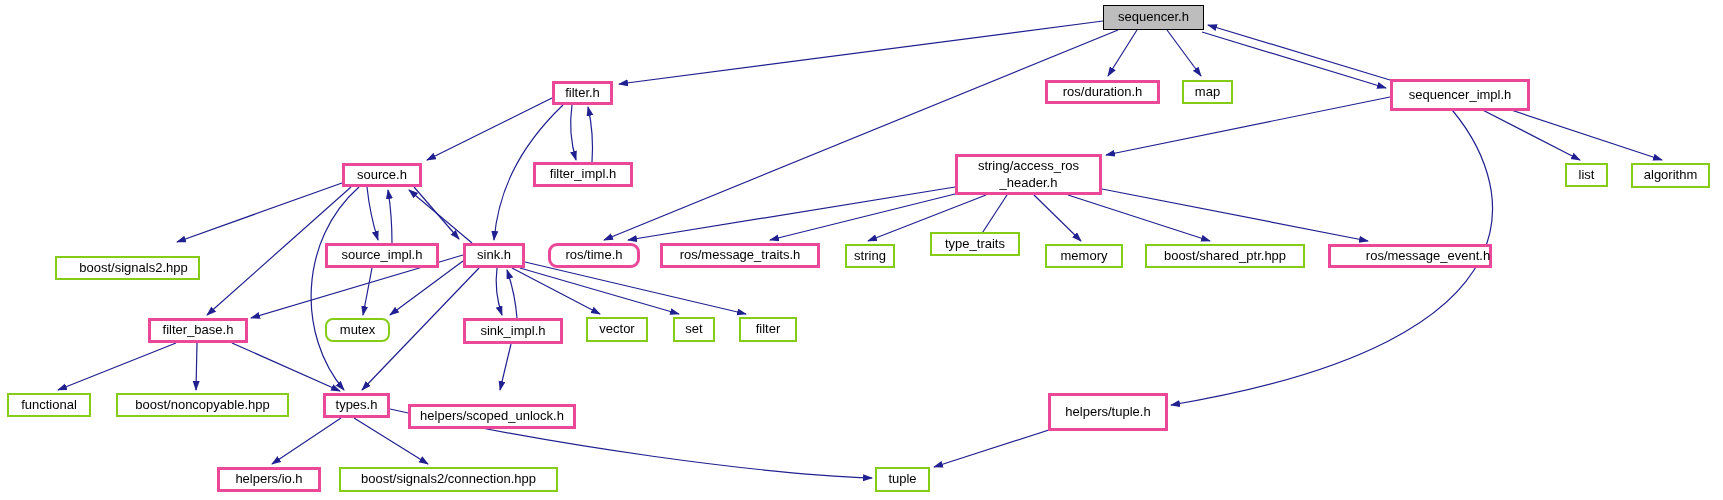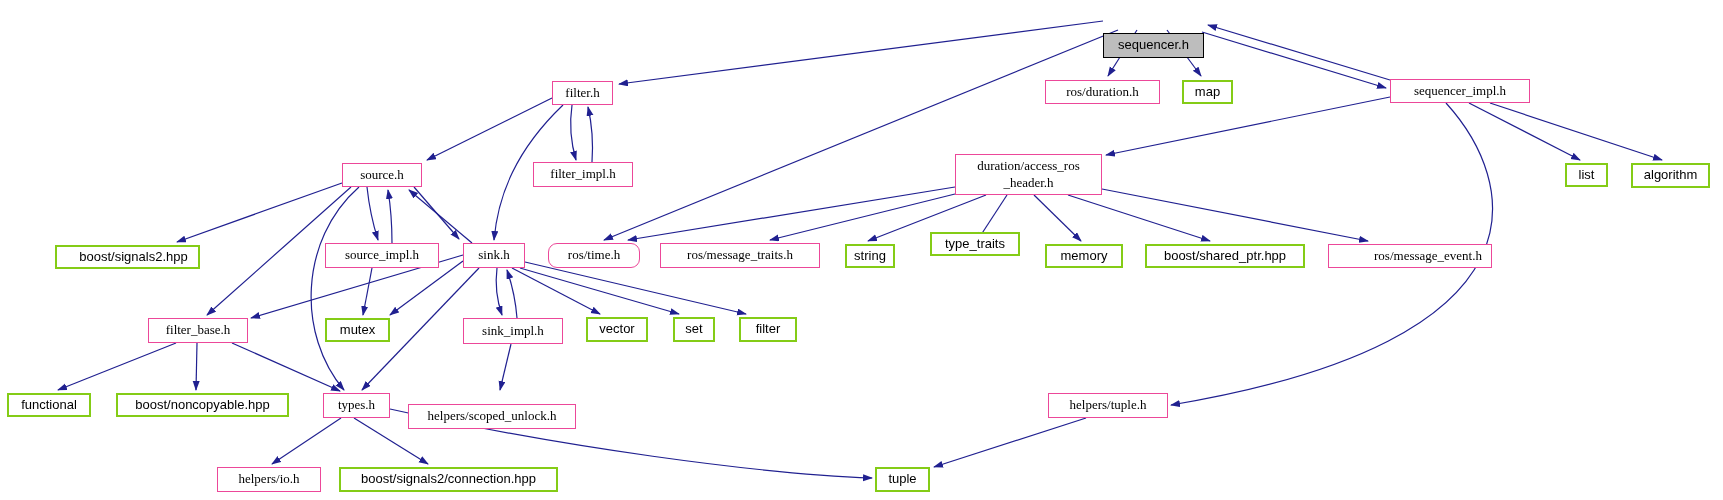--- a/index.html
+++ b/index.html
@@ -4,21 +4,21 @@
 <style>
   html,body{margin:0;padding:0;background:#ffffff;}
   #graph{position:relative;width:1723px;height:500px;background:#ffffff;
          font-family:"Liberation Sans", sans-serif;overflow:hidden;}
   #edge-layer{position:absolute;left:0;top:0;width:1723px;height:500px;}
   .edge{fill:none;stroke:#202090;stroke-width:1.2px;}
   .node{position:absolute;box-sizing:border-box;display:flex;align-items:center;
         justify-content:center;text-align:center;background:#ffffff;
         font-size:13px;color:#000;white-space:pre-line;line-height:1.25;}
   .node.main{background:#bdbdbd;border:1px solid #000000;}
-  .node.internal{border:1px solid #ec4899;font-family:Liberation Serif, serif;}
+  .node.internal{border:3px solid #ec4899;}
   .node.external{border:2px solid #84cc16;}
 </style>
 </head>
 <body>
 
 <div id="graph">
   <svg id="edge-layer" width="1723" height="500" viewBox="0 0 1723 500" xmlns="http://www.w3.org/2000/svg">
     <defs>
       <marker id="arrow" markerUnits="userSpaceOnUse" markerWidth="11" markerHeight="9" refX="9" refY="3.5" orient="auto">
         <path d="M0,0 L10,3.5 L0,7 Z" fill="#202090"></path>
@@ -66,49 +66,49 @@
         <path d="M955,187 L628,240" class="edge" marker-end="url(#arrow)"></path>
         <path d="M955,194 L770,240" class="edge" marker-end="url(#arrow)"></path>
         <path d="M986,195 L868,241" class="edge" marker-end="url(#arrow)"></path>
         <path d="M1007,195 L977,241" class="edge" marker-end="url(#arrow)"></path>
         <path d="M1034,195 L1081,241" class="edge" marker-end="url(#arrow)"></path>
         <path d="M1068,195 L1210,241" class="edge" marker-end="url(#arrow)"></path>
         <path d="M1102,189 L1368,241" class="edge" marker-end="url(#arrow)"></path>
       </g>
   </svg>
   <div id="nodes">
-      <div class="node main" style="left: 1103px; top: 5px; width: 101px; height: 25px; margin-top: 28px;">sequencer.h</div>
+      <div class="node main" style="left: 1103px; top: 5px; width: 101px; height: 25px;">sequencer.h</div>
       <div class="node internal" style="left: 552px; top: 81px; width: 61px; height: 24px;">filter.h</div>
       <div class="node internal" style="left: 1045px; top: 80px; width: 115px; height: 24px;">ros/duration.h</div>
       <div class="node external" style="left: 1182px; top: 80px; width: 51px; height: 24px;">map</div>
-      <div class="node internal" style="left: 1390px; top: 79px; width: 140px; height: 24px;">sequencer_impl.h</div>
+      <div class="node internal" style="left: 1390px; top: 79px; width: 140px; height: 32px;">sequencer_impl.h</div>
       <div class="node internal" style="left: 342px; top: 163px; width: 80px; height: 24px;">source.h</div>
       <div class="node internal" style="left: 533px; top: 162px; width: 100px; height: 25px;">filter_impl.h</div>
-      <div class="node internal" style="left: 955px; top: 154px; width: 147px; height: 41px;">duration/access_ros
+      <div class="node internal" style="left: 955px; top: 154px; width: 147px; height: 41px;">string/access_ros
 _header.h</div>
       <div class="node external" style="left: 1565px; top: 163px; width: 43px; height: 24px;">list</div>
       <div class="node external" style="left: 1631px; top: 163px; width: 79px; height: 25px;">algorithm</div>
-      <div class="node external" style="left: 55px; top: 245px; width: 145px; height: 24px; padding-left: 12px;">boost/signals2.hpp</div>
+      <div class="node external" style="left: 55px; top: 256px; width: 145px; height: 24px; padding-left: 12px;">boost/signals2.hpp</div>
       <div class="node internal" style="left: 325px; top: 243px; width: 114px; height: 25px;">source_impl.h</div>
       <div class="node internal" style="left: 463px; top: 243px; width: 62px; height: 25px;">sink.h</div>
       <div class="node internal" style="left: 548px; top: 243px; width: 92px; height: 25px; border-radius: 9px;">ros/time.h</div>
       <div class="node internal" style="left: 660px; top: 243px; width: 160px; height: 25px;">ros/message_traits.h</div>
       <div class="node external" style="left: 845px; top: 244px; width: 50px; height: 24px;">string</div>
       <div class="node external" style="left: 930px; top: 232px; width: 90px; height: 24px;">type_traits</div>
       <div class="node external" style="left: 1045px; top: 244px; width: 78px; height: 24px;">memory</div>
       <div class="node external" style="left: 1145px; top: 244px; width: 160px; height: 24px;">boost/shared_ptr.hpp</div>
       <div class="node internal" style="left: 1328px; top: 244px; width: 164px; height: 24px; padding-left: 36px;">ros/message_event.h</div>
       <div class="node internal" style="left: 148px; top: 318px; width: 100px; height: 25px;">filter_base.h</div>
-      <div class="node external" style="left: 325px; top: 318px; width: 65px; height: 24px;">mutex</div>
+      <div class="node external" style="left: 325px; top: 318px; width: 65px; height: 24px; border-radius: 8px;">mutex</div>
       <div class="node internal" style="left: 463px; top: 318px; width: 100px; height: 26px;">sink_impl.h</div>
       <div class="node external" style="left: 586px; top: 317px; width: 62px; height: 25px;">vector</div>
       <div class="node external" style="left: 673px; top: 317px; width: 42px; height: 25px;">set</div>
       <div class="node external" style="left: 739px; top: 317px; width: 58px; height: 25px;">filter</div>
       <div class="node external" style="left: 7px; top: 393px; width: 84px; height: 24px;">functional</div>
       <div class="node external" style="left: 116px; top: 393px; width: 173px; height: 24px;">boost/noncopyable.hpp</div>
       <div class="node internal" style="left: 323px; top: 393px; width: 67px; height: 25px;">types.h</div>
       <div class="node internal" style="left: 408px; top: 404px; width: 168px; height: 25px;">helpers/scoped_unlock.h</div>
-      <div class="node internal" style="left: 1048px; top: 393px; width: 120px; height: 25px;">helpers/tuple.h</div>
+      <div class="node internal" style="left: 1048px; top: 393px; width: 120px; height: 38px;">helpers/tuple.h</div>
       <div class="node internal" style="left: 217px; top: 467px; width: 104px; height: 25px;">helpers/io.h</div>
       <div class="node external" style="left: 339px; top: 467px; width: 219px; height: 25px;">boost/signals2/connection.hpp</div>
       <div class="node external" style="left: 875px; top: 467px; width: 55px; height: 25px;">tuple</div>
     </div>
 </div>
 
 </body></html>

